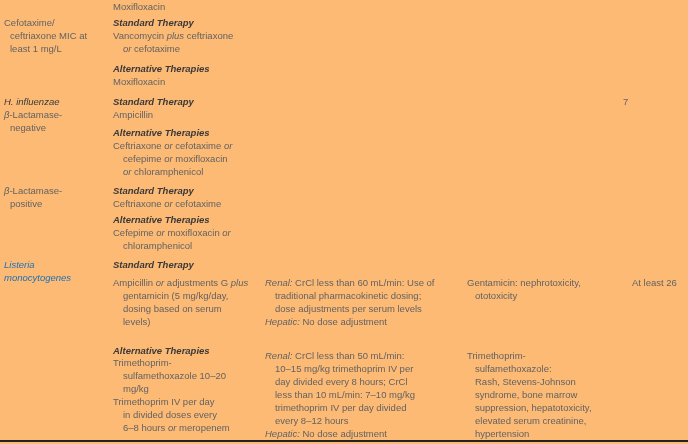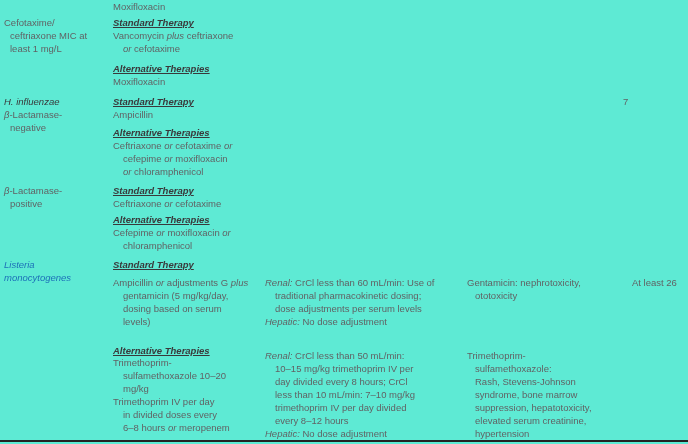--- a/index.html
+++ b/index.html
@@ -1,32 +1,32 @@
 <!DOCTYPE html>
 <html><head>
 <meta charset="utf-8">
 <style>
   html, body { margin: 0; padding: 0; background: #ffffff; }
   #page {
     position: relative;
     width: 688px;
     height: 444px;
-    background: #5eead4;
+    background: #fdba74;
     overflow: hidden;
     font-family: "Liberation Sans", sans-serif;
     font-size: 9.5px;
     line-height: 13px;
     color: #616264;
   }
   .blk { position: absolute; white-space: nowrap; }
   .ln { height: 13px; }
   .ind1 { padding-left: 6px; }
   .ind2 { padding-left: 10px; }
   .ind3 { padding-left: 8px; }
-  .hdr { font-weight: 700; font-style: italic; color: #39393b; text-decoration: underline; }
+  .hdr { font-weight: 700; font-style: italic; color: #39393b; }
   .species { font-weight: 400; font-style: italic; color: #39393b; }
   .blue { color: #1d71b8; }
   .i { font-style: italic; margin-top: 20px; }
   #bottom-rule {
     position: absolute;
     left: 0; top: 440;
     top: 440px;
     width: 688px; height: 2px;
     background: #222222;
   }

